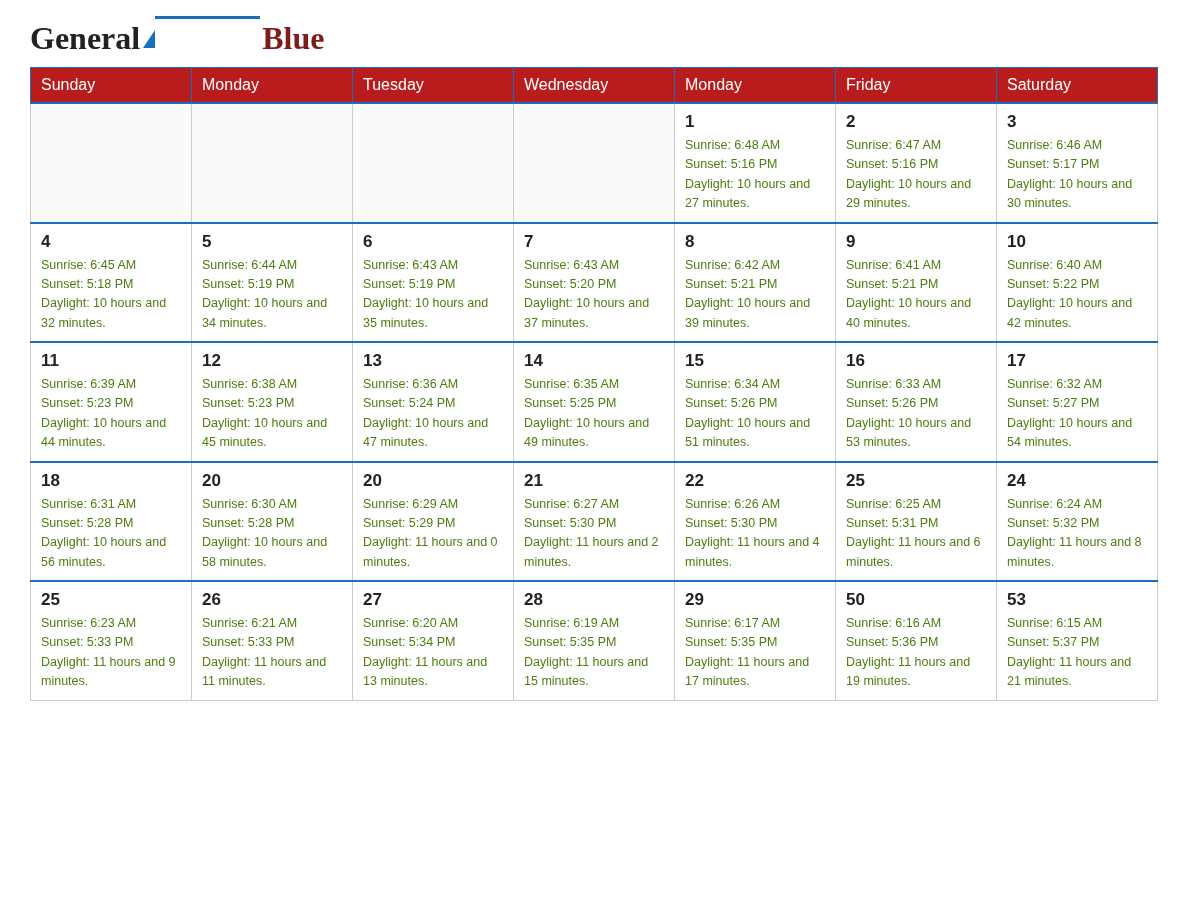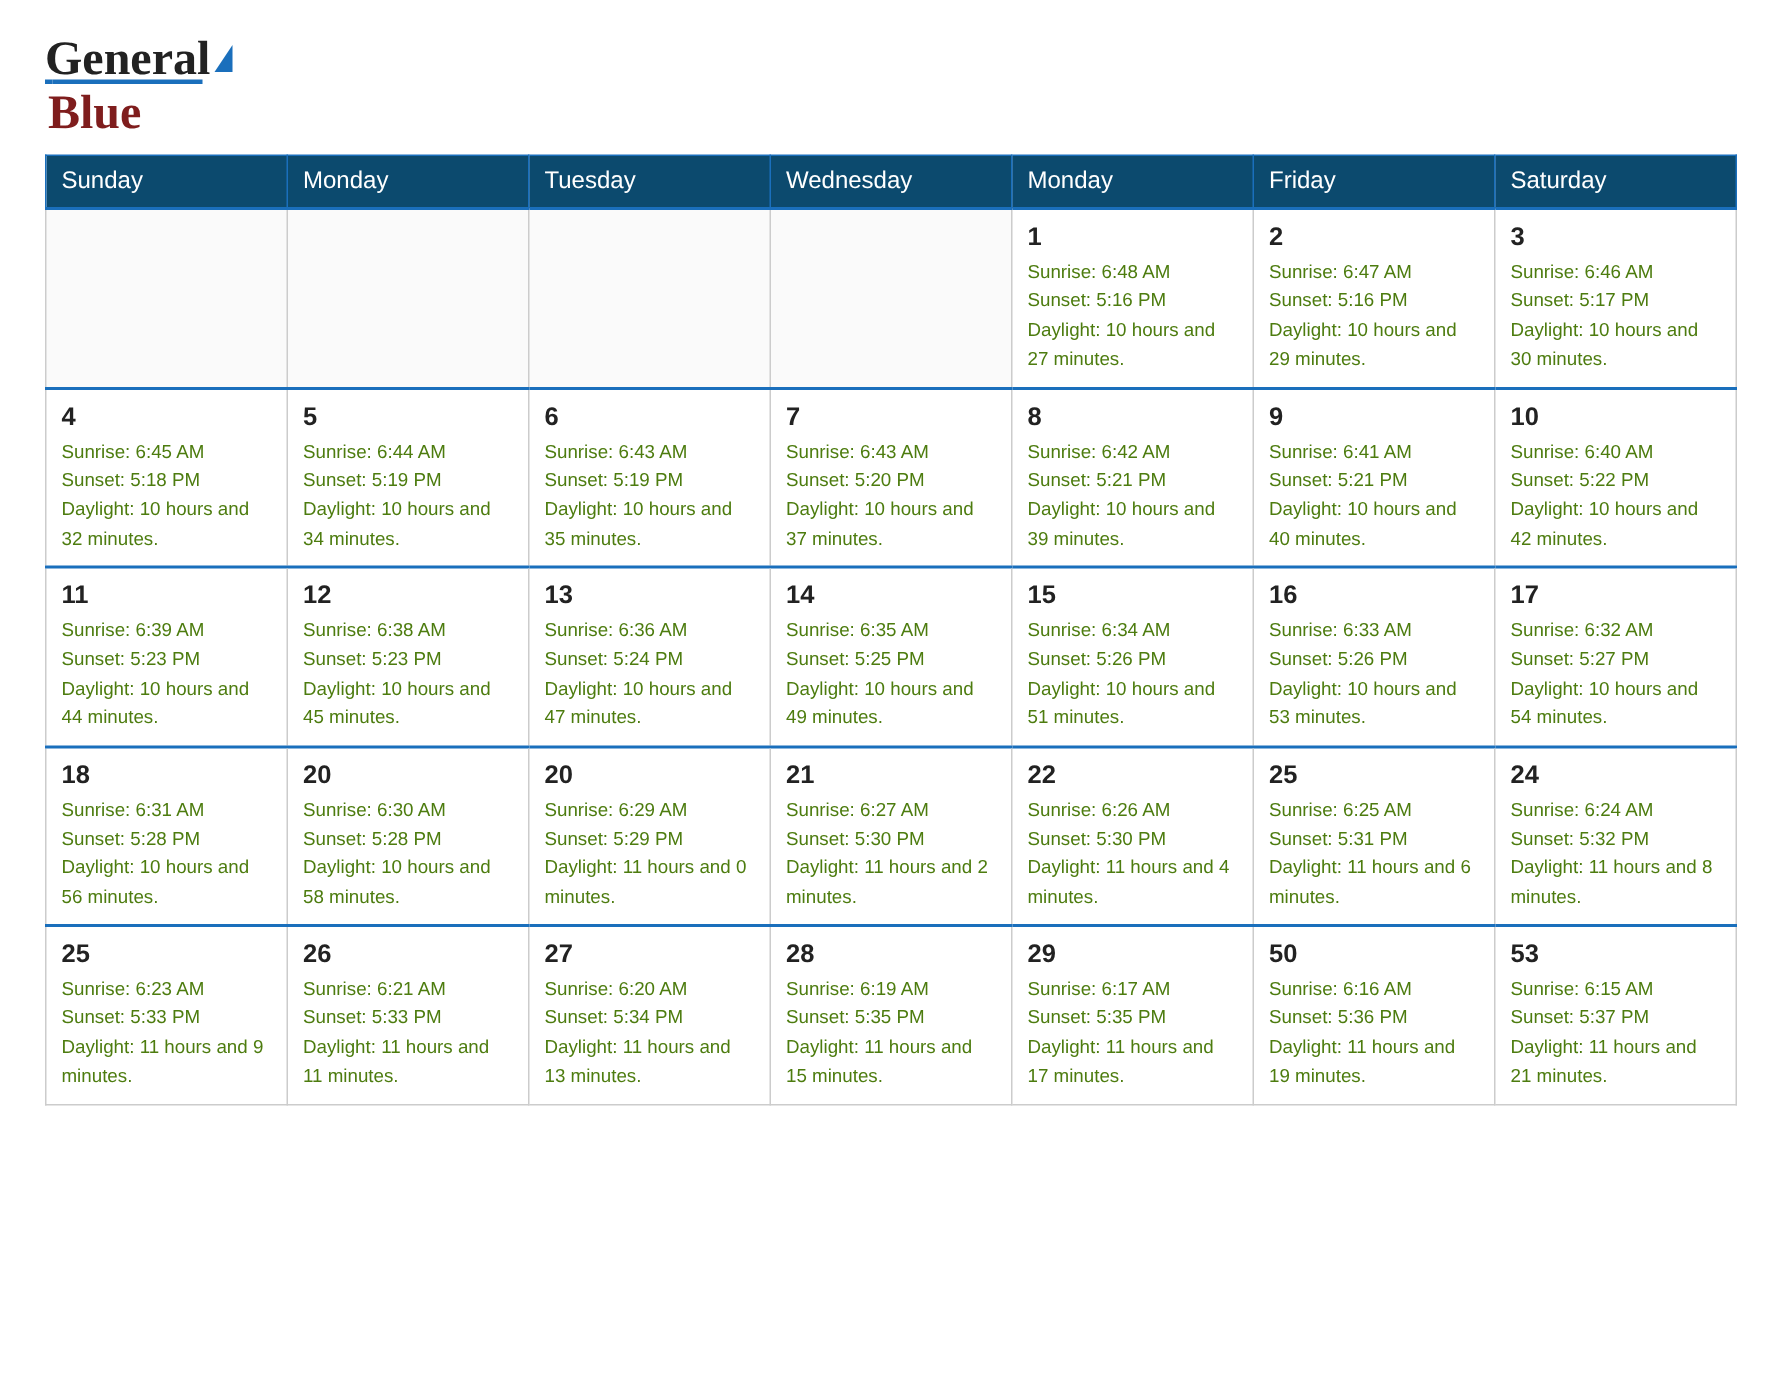--- a/index.html
+++ b/index.html
@@ -12,33 +12,32 @@
       padding: 20px 30px 30px 30px;
     }
     #header {
       display: flex;
       justify-content: space-between;
       align-items: flex-start;
       margin-bottom: 10px;
     }
     #logo {
       display: flex;
-      flex-direction: column;
       align-items: flex-start;
     }
     #title-area {
       text-align: right;
     }
     #calendar {
       width: 100%;
       border-collapse: collapse;
       margin-top: 10px;
     }
     #calendar thead th {
-      background: #0c4a6e;
+      background: #b91c1c;
       color: #fff;
       font-size: 16px;
       font-weight: normal;
       padding: 8px 10px;
       text-align: left;
       border: 1px solid #1a6fbc;
     }
     #calendar tbody td {
       vertical-align: top;
       border: 1px solid #ccc;

